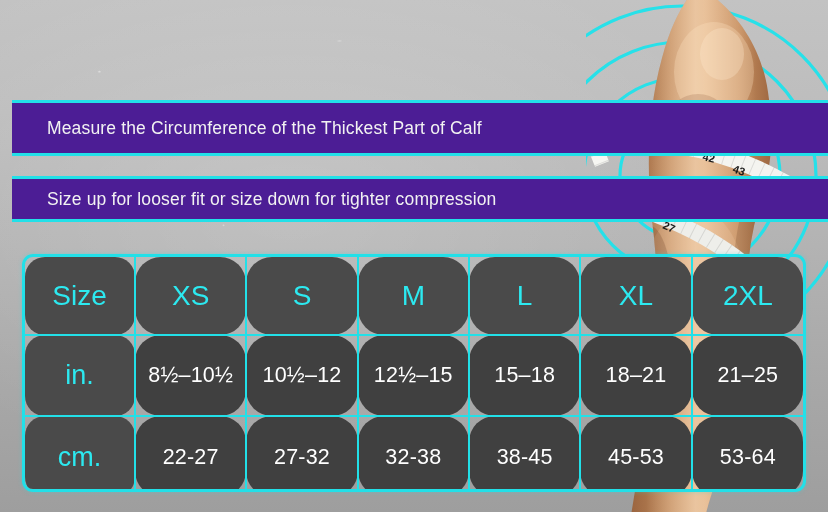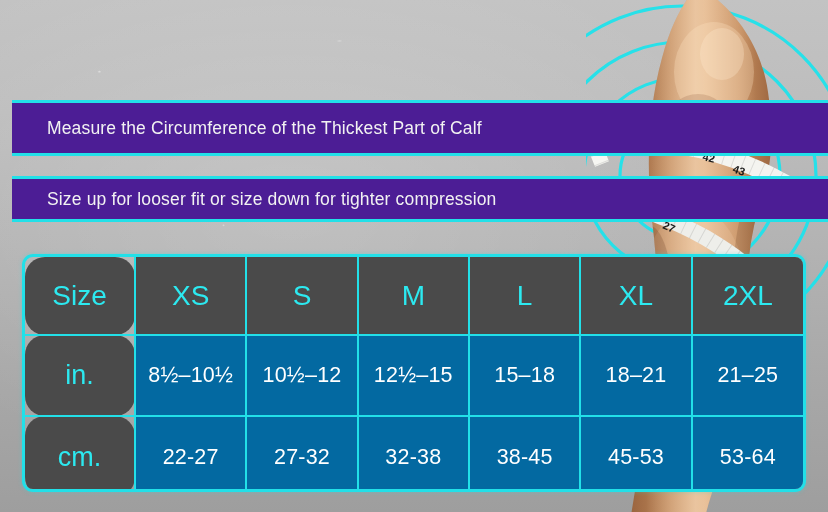--- a/index.html
+++ b/index.html
@@ -78,26 +78,26 @@
     border:3px solid #22e0e8;
     border-radius:11px;
     overflow:hidden;
     z-index:8;
     box-shadow:0 0 4px rgba(34,224,232,.35);
   }
   table{ width:100%; height:100%; border-collapse:collapse; table-layout:fixed; }
   td{
     border:2px solid #22e0e8;
     text-align:center; vertical-align:middle;
-    background:#0369a1;
+    background:#404040;
     color:#ffffff;
   }
   td:first-child{ width:110px; }
   tr td { border-left:none; }
-  tr td + td { border-left:2px solid #22e0e8; }
+  tr td + td { border-left:2px solid #22e0e8;border-radius:26px; }
   tr:first-child td{ border-top:none; }
   tr:last-child td{ border-bottom:none; }
   td:last-child{ border-right:none; }
 
   .hdr td{ background:#4a4a4a; color:#2ce9f0; font-size:28px; height:78px; }
   .lbl{ background:#4a4a4a !important; color:#2ce9f0 !important; font-size:27px;border-radius:20px; }
   .val{ font-size:21.5px; letter-spacing:.2px; }
   tr.data td{ height:81px; }
 </style>
 </head>

